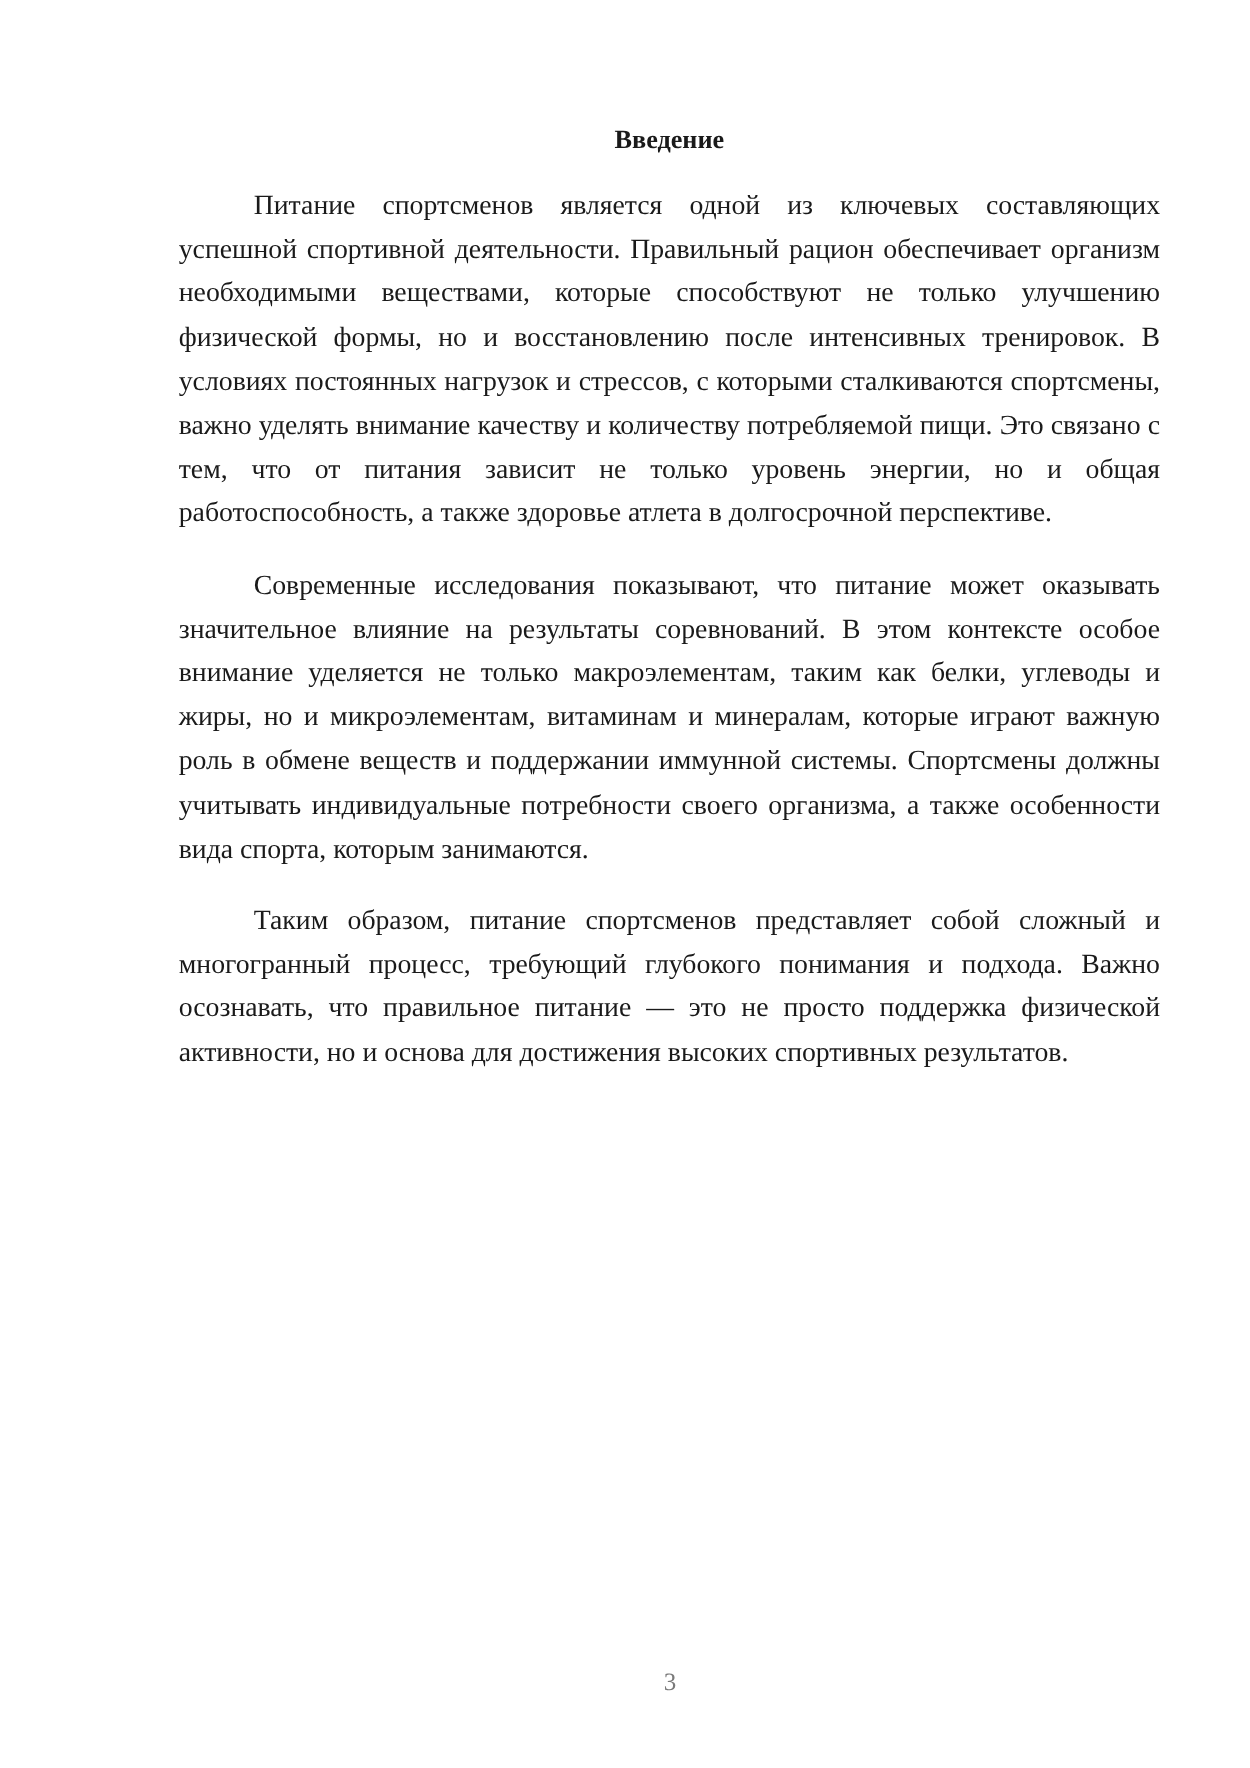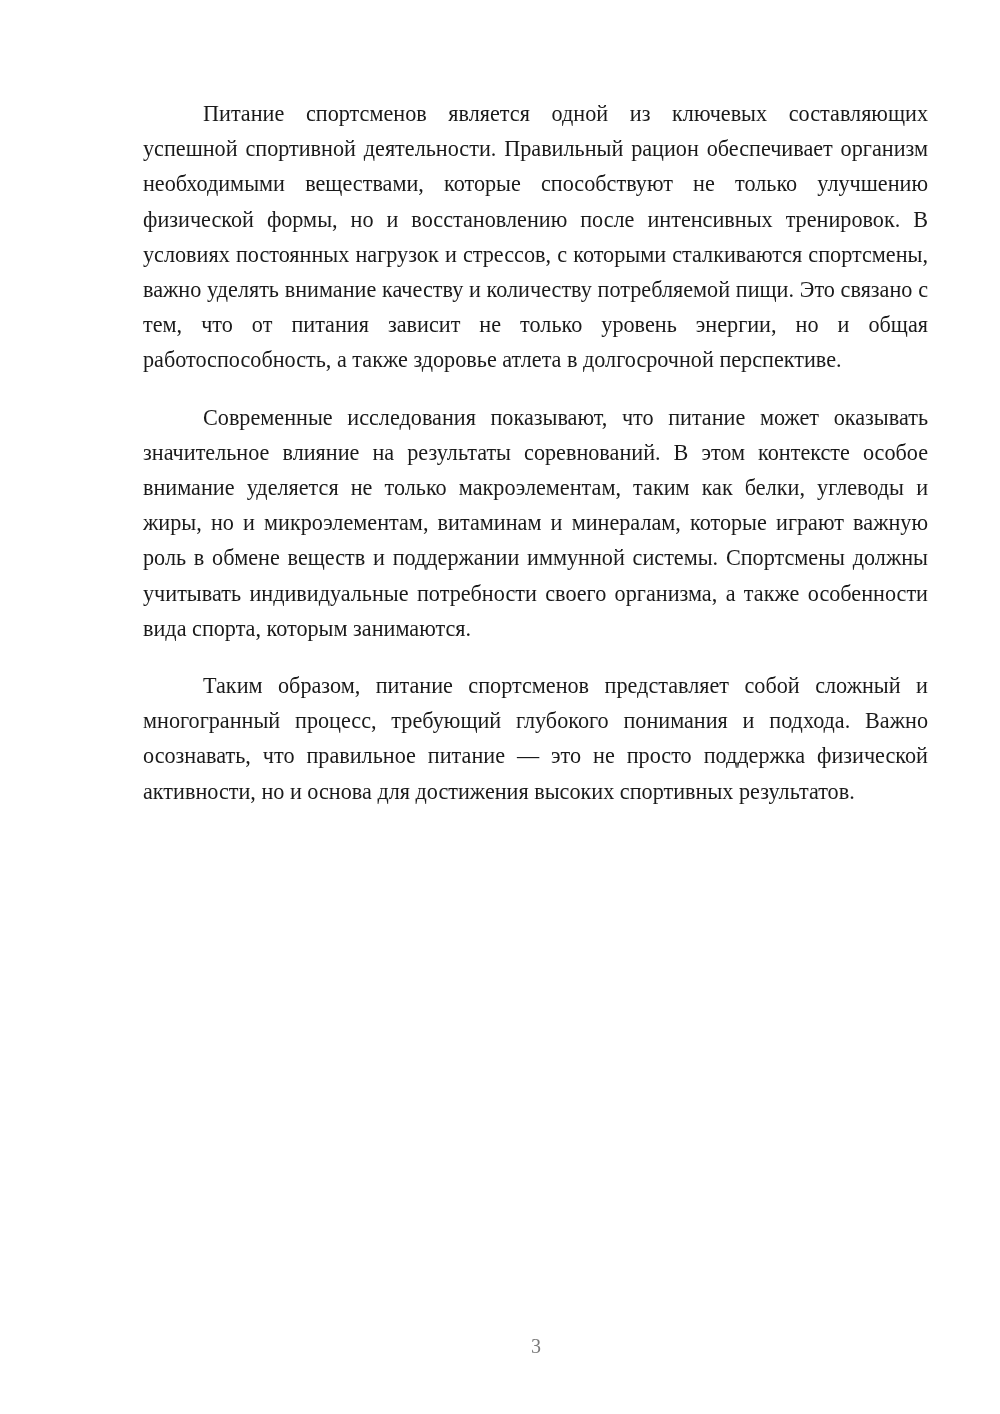--- a/index.html
+++ b/index.html
@@ -45,18 +45,19 @@
       text-align: center;
       font-size: 20px;
       color: #7a7a7a;
       font-family: "Liberation Serif", "DejaVu Serif", serif;
     }
   </style>
 </head>
 <body>
 
 <div class="page">
+  <h1 class="title">Введение</h1>
   <p class="para">Питание спортсменов является одной из ключевых составляющих успешной спортивной деятельности. Правильный рацион обеспечивает организм необходимыми веществами, которые способствуют не только улучшению физической формы, но и восстановлению после интенсивных тренировок. В условиях постоянных нагрузок и стрессов, с которыми сталкиваются спортсмены, важно уделять внимание качеству и количеству потребляемой пищи. Это связано с тем, что от питания зависит не только уровень энергии, но и общая работоспособность, а также здоровье атлета в долгосрочной перспективе.</p>
   <p class="para">Современные исследования показывают, что питание может оказывать значительное влияние на результаты соревнований. В этом контексте особое внимание уделяется не только макроэлементам, таким как белки, углеводы и жиры, но и микроэлементам, витаминам и минералам, которые играют важную роль в обмене веществ и поддержании иммунной системы. Спортсмены должны учитывать индивидуальные потребности своего организма, а также особенности вида спорта, которым занимаются.</p>
   <p class="para">Таким образом, питание спортсменов представляет собой сложный и многогранный процесс, требующий глубокого понимания и подхода. Важно осознавать, что правильное питание — это не просто поддержка физической активности, но и основа для достижения высоких спортивных результатов.</p>
 </div>
 
 <div class="page-number">3</div>
 
 </body></html>

